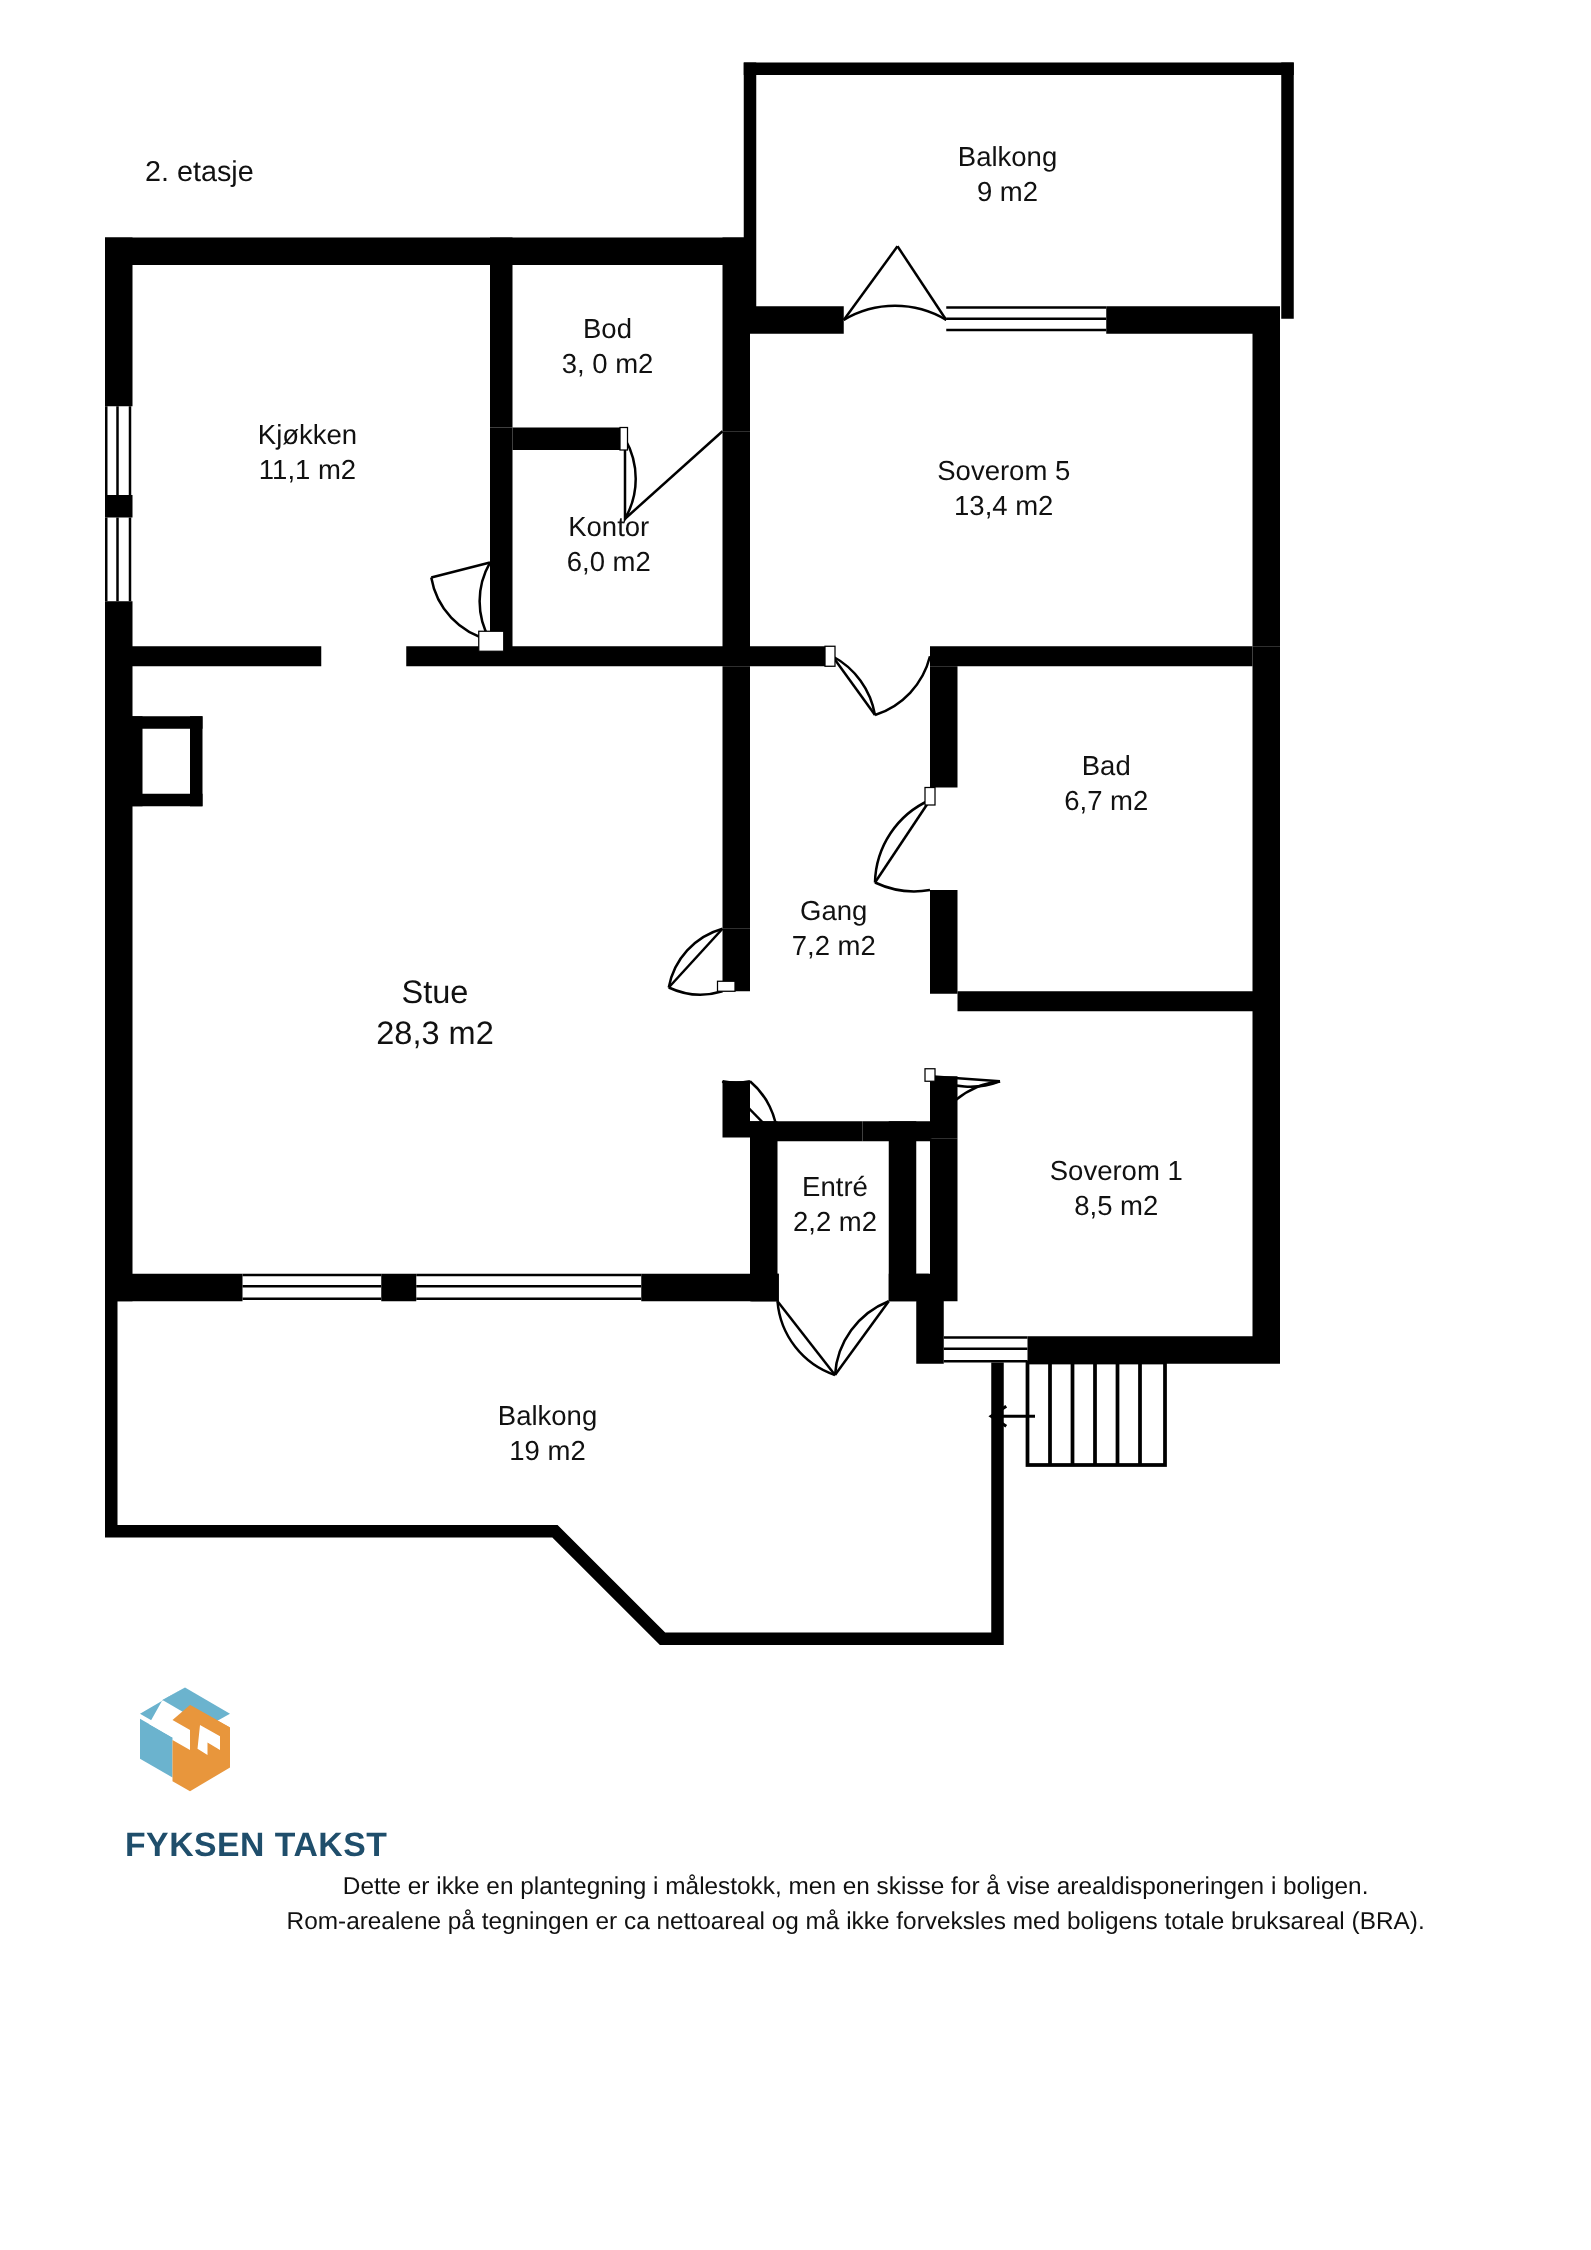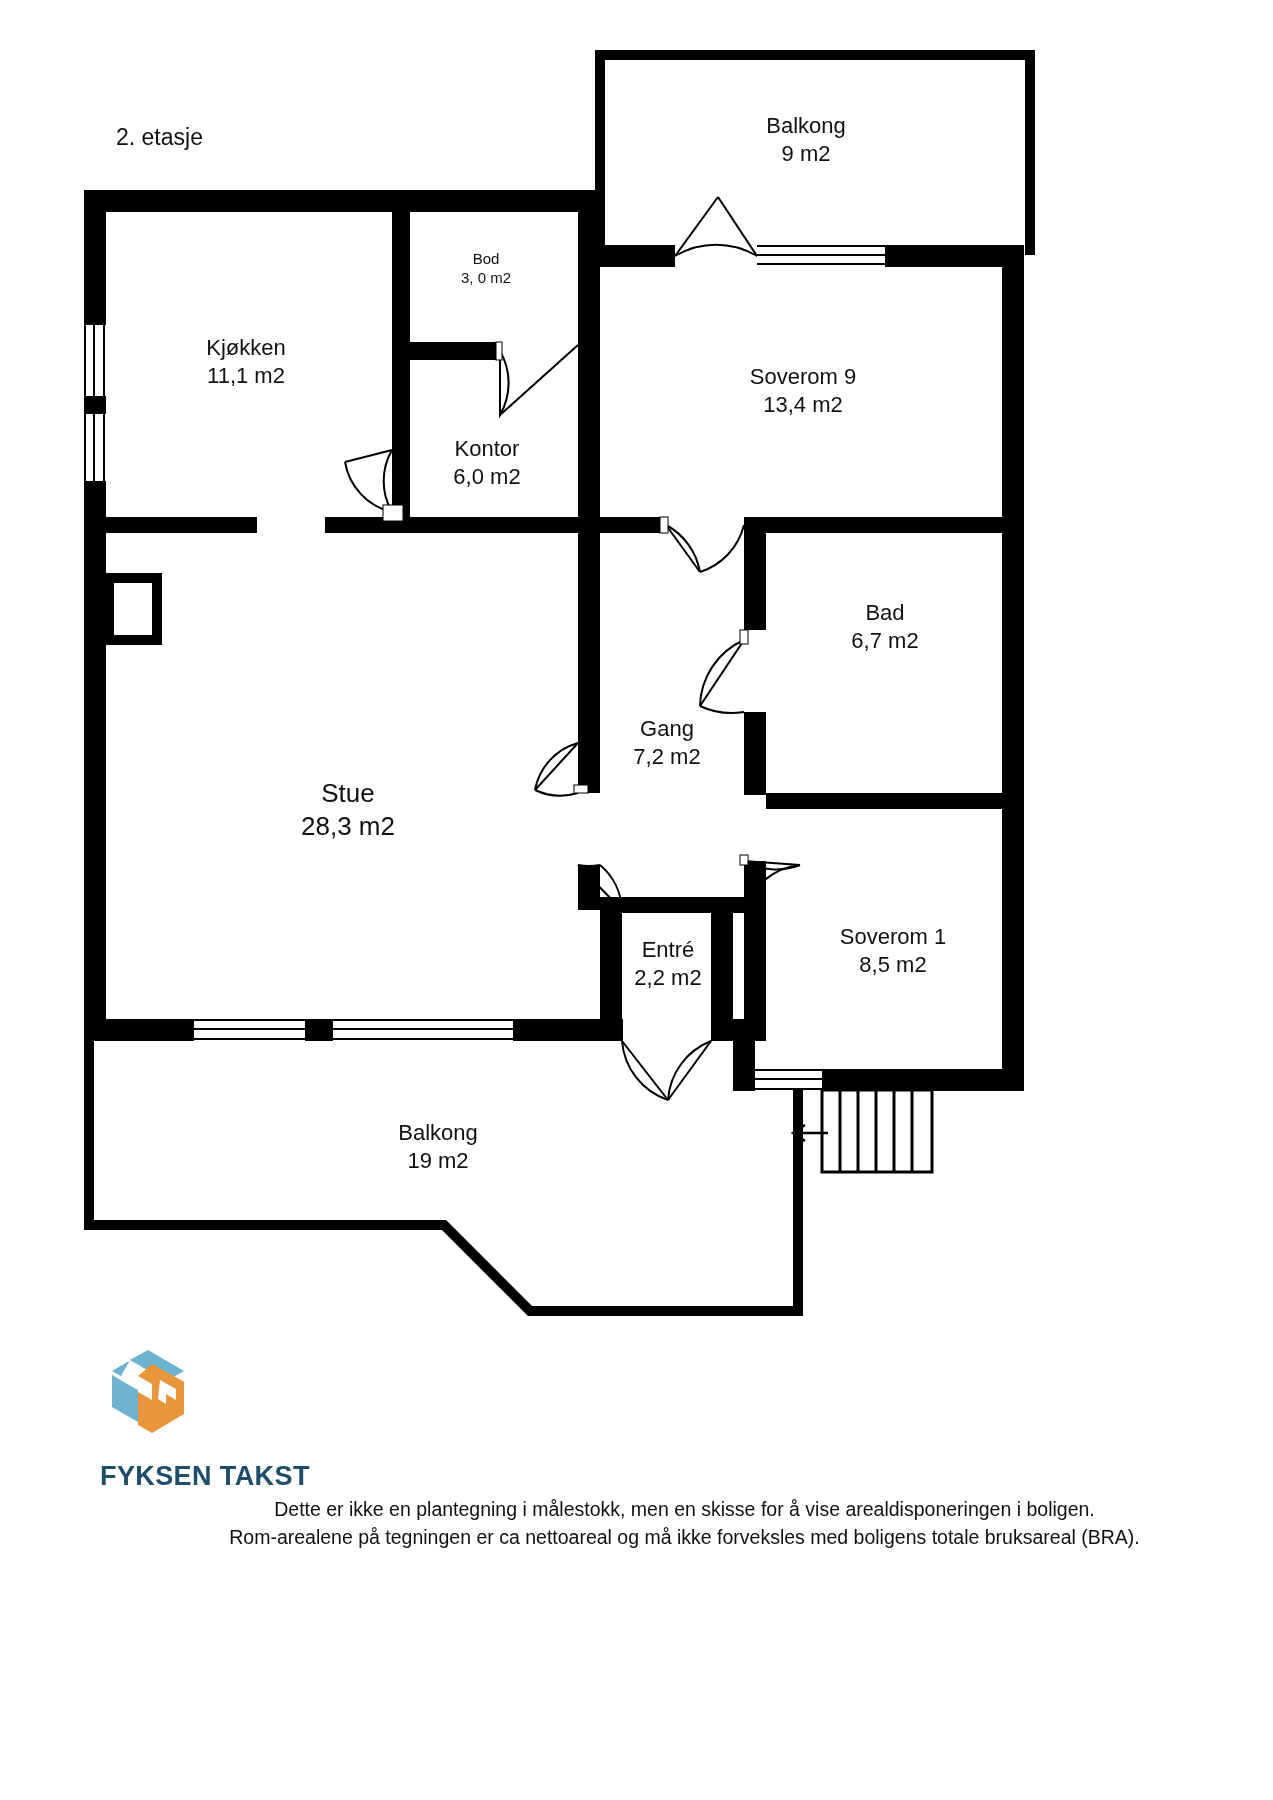--- a/index.html
+++ b/index.html
@@ -49,24 +49,24 @@
     position: absolute;
     left: 116px;
     top: 124px;
     font-size: 23px;
     color: #111111;
     white-space: nowrap;
   }
 
   
   .lbl-balkong-top   { left: 806px; top: 112px;  font-size: 22px; transform: translateX(-50%); }
-  .lbl-bod           { left: 486px; top: 249px;  font-size: 15px; transform: translateX(-50%); }
+  .lbl-bod           { left: 486px; top: 249px;  font-size: 22px; transform: translateX(-50%); }
   .lbl-kjokken       { left: 246px; top: 334px;  font-size: 22px; transform: translateX(-50%); }
   .lbl-soverom2      { left: 803px; top: 363px;  font-size: 22px; transform: translateX(-50%); }
-  .lbl-kontor        { left: 487px; top: 408px;  font-size: 22px; transform: translateX(-50%); margin-top: 27px; }
+  .lbl-kontor        { left: 487px; top: 408px;  font-size: 22px; transform: translateX(-50%); }
   .lbl-bad           { left: 885px; top: 599px;  font-size: 22px; transform: translateX(-50%); text-align: center; }
   .lbl-gang          { left: 667px; top: 715px;  font-size: 22px; transform: translateX(-50%); }
   .lbl-stue          { left: 348px; top: 777px;  font-size: 26px; transform: translateX(-50%); }
   .lbl-soverom1      { left: 893px; top: 923px;  font-size: 22px; transform: translateX(-50%); }
   .lbl-entre         { left: 668px; top: 936px;  font-size: 22px; transform: translateX(-50%); }
   .lbl-balkong-bot   { left: 438px; top: 1119px; font-size: 22px; transform: translateX(-50%); }
 
   
   #brand-logo {
     position: absolute;
@@ -293,21 +293,21 @@
     <span class="room-name">Bod</span>
     <span class="room-area">3, 0 m2</span>
   </div>
 
   <div class="label lbl-kjokken">
     <span class="room-name">Kjøkken</span>
     <span class="room-area">11,1 m2</span>
   </div>
 
   <div class="label lbl-soverom2">
-    <span class="room-name">Soverom 9</span>
+    <span class="room-name">Soverom 5</span>
     <span class="room-area">13,4 m2</span>
   </div>
 
   <div class="label lbl-kontor">
     <span class="room-name">Kontor</span>
     <span class="room-area">6,0 m2</span>
   </div>
 
   <div class="label lbl-bad">
     <span class="room-name">Bad</span>

